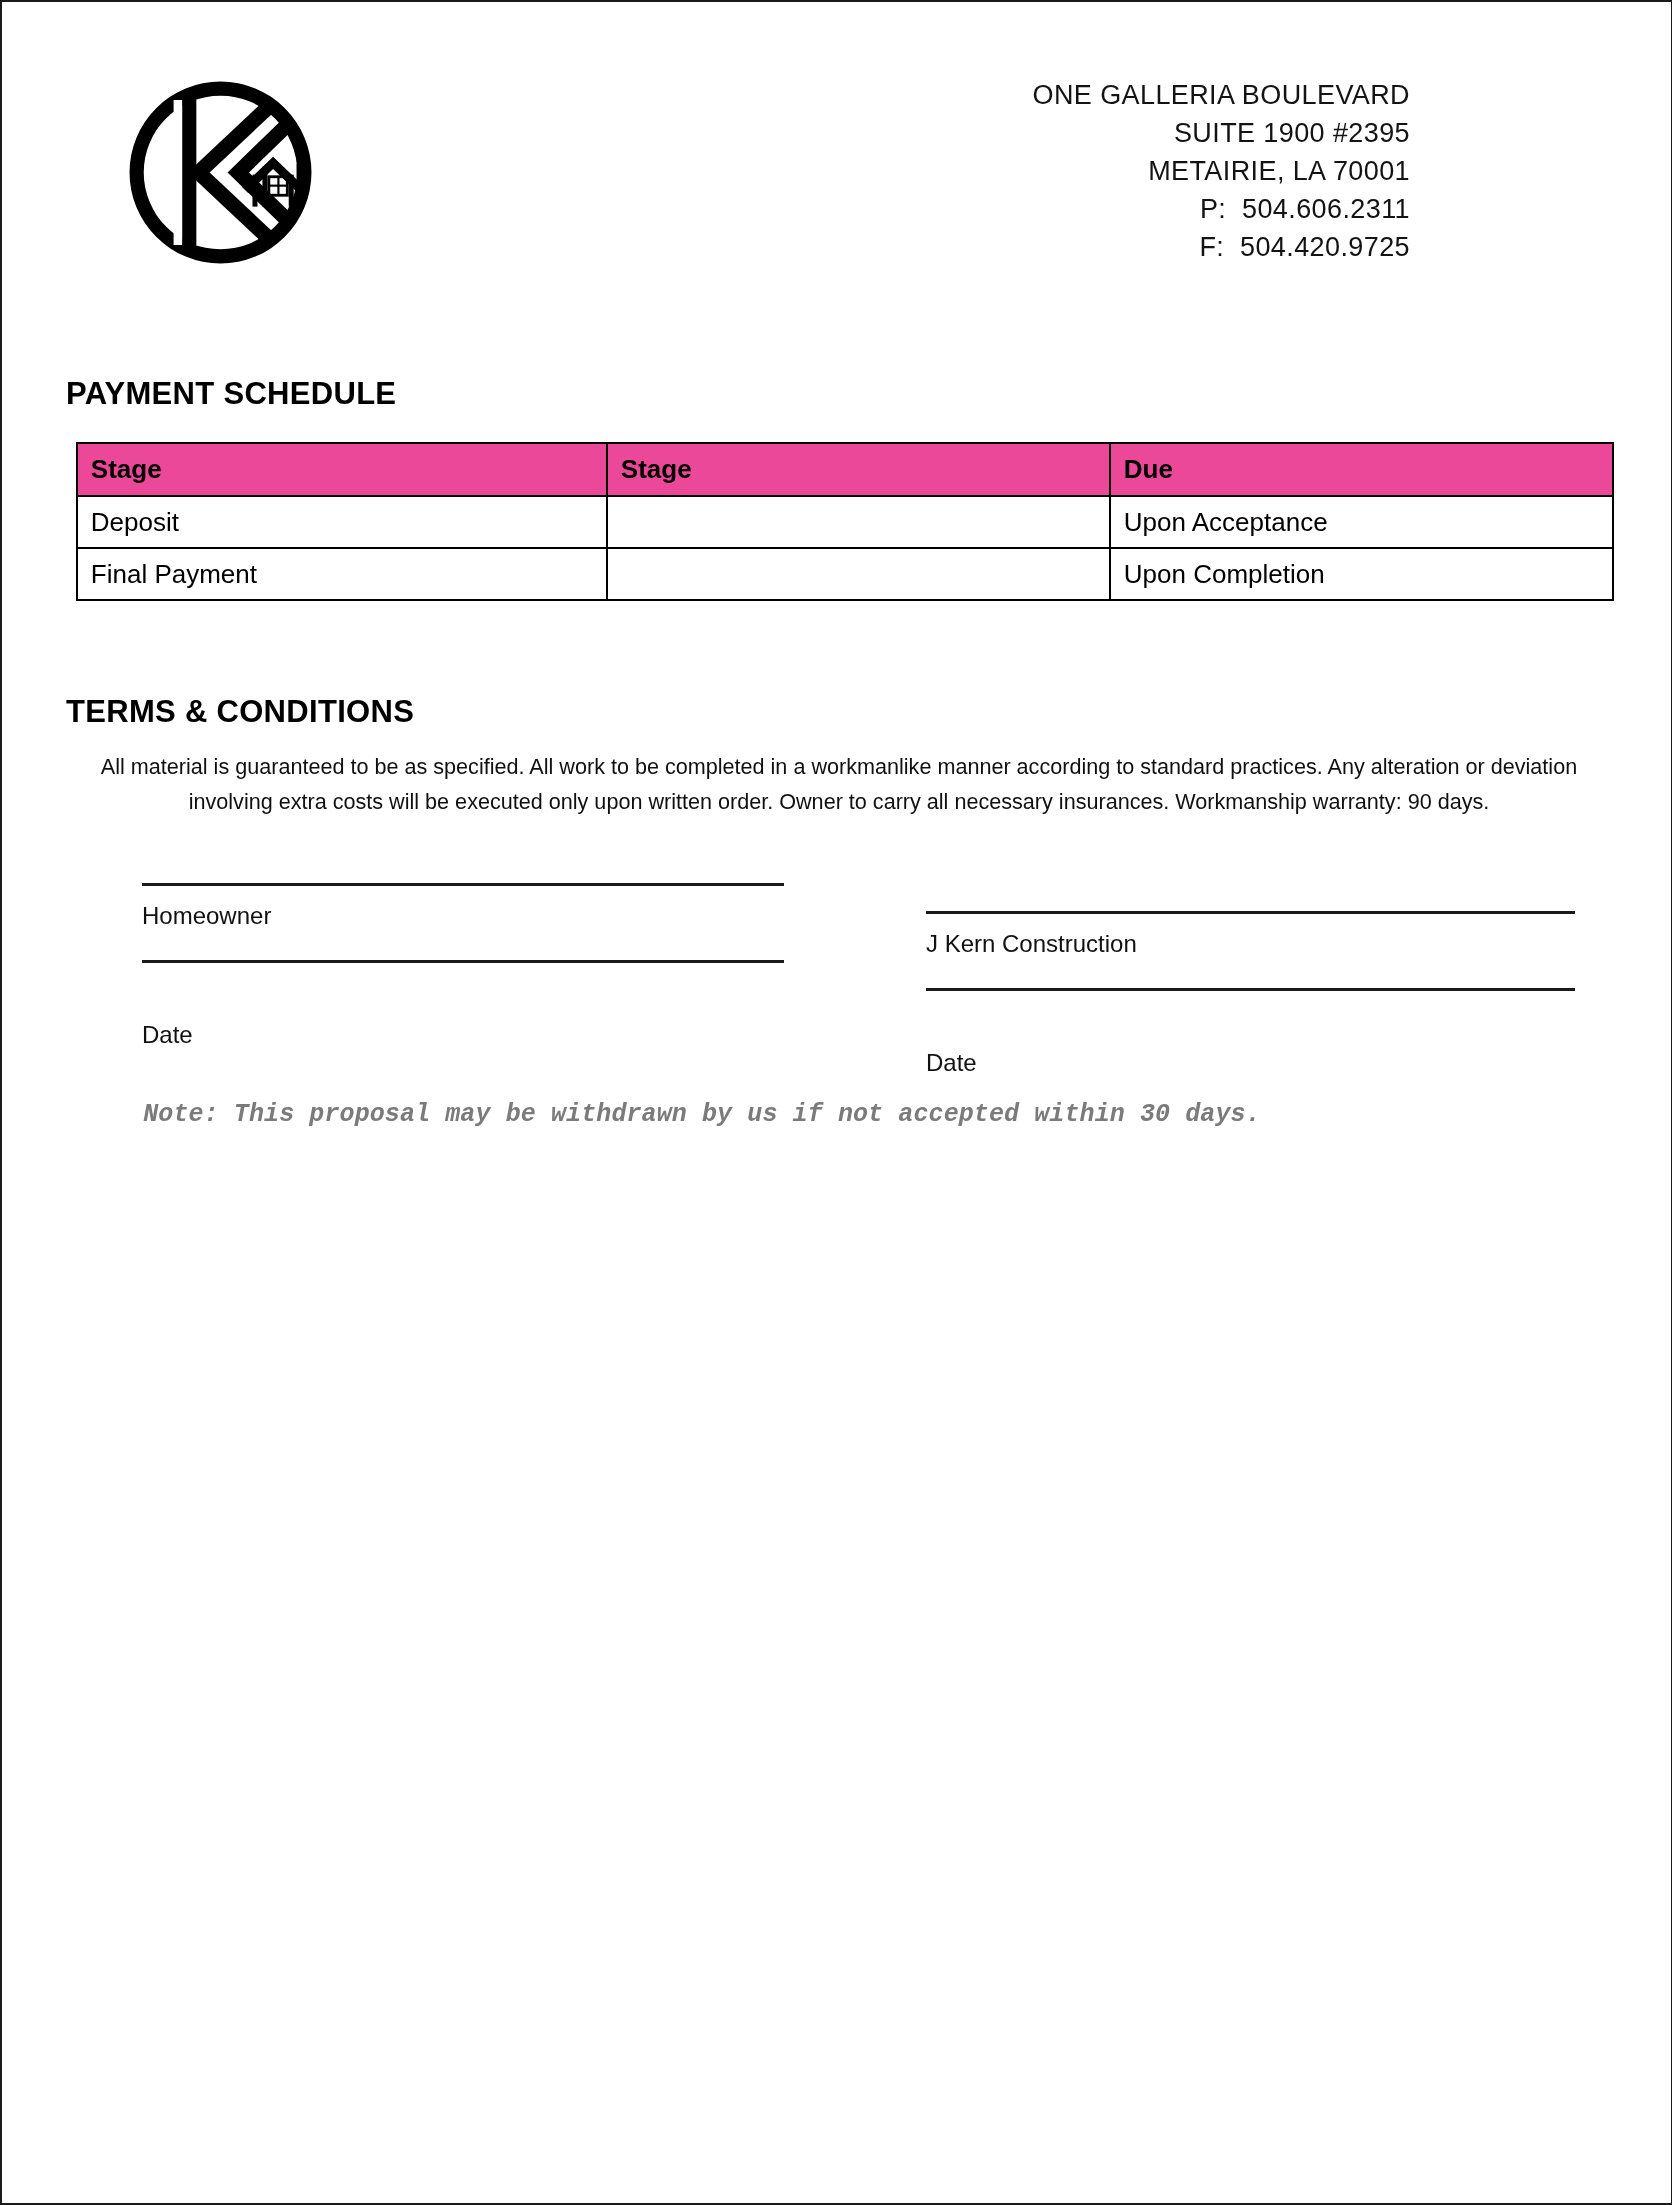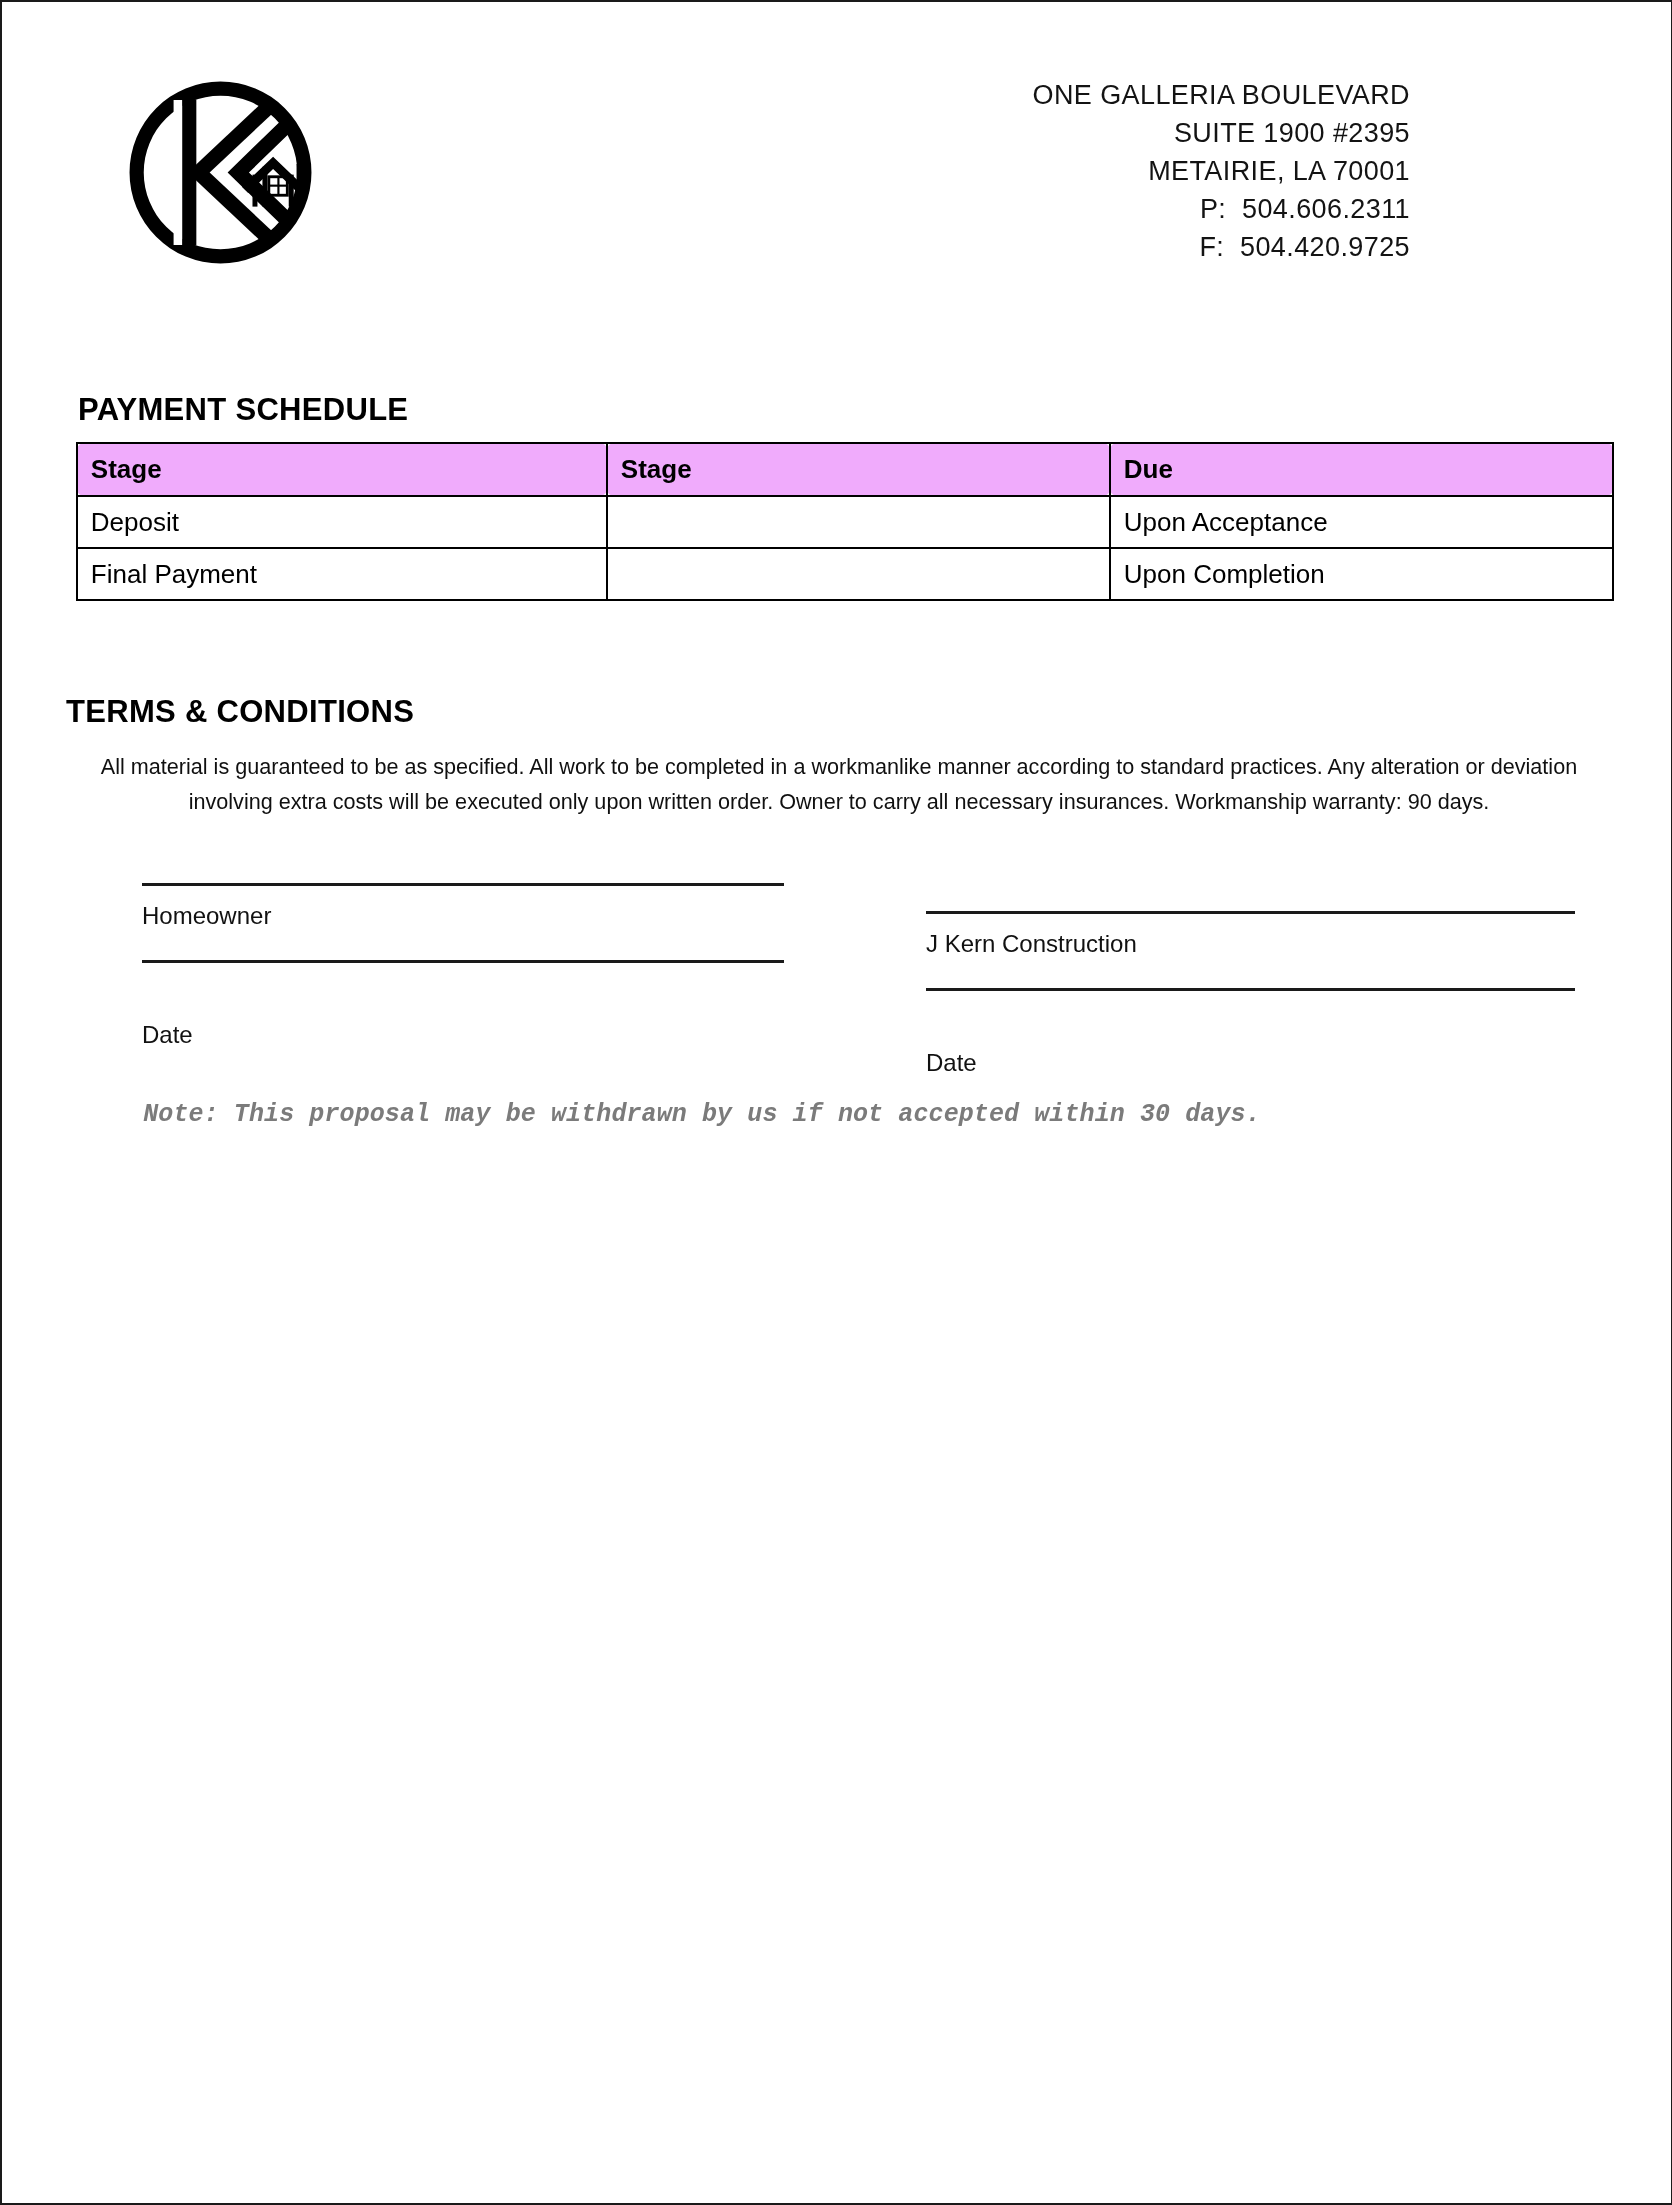--- a/index.html
+++ b/index.html
@@ -64,21 +64,21 @@
   
   .section-heading {
     position: absolute;
     font-family: "Liberation Sans", sans-serif;
     font-weight: bold;
     font-size: 31px;
     letter-spacing: 0.3px;
     color: #000000;
     white-space: nowrap;
   }
-  #heading-payment { left: 64px; top: 390px; margin-left: 12px; }
+  #heading-payment { left: 64px; top: 374px; }
   #heading-terms   { left: 64px; top: 692px; }
 
   
   .pay-table {
     position: absolute;
     left: 74px;
     top: 440px;
     width: 1537px;
     border-collapse: collapse;
     table-layout: fixed;
@@ -92,24 +92,23 @@
   .pay-table td {
     border: 2.1px solid #000000;
     text-align: left;
     vertical-align: middle;
     padding: 0 12.8px;
     height: 50px;
     font-size: 26px;
     color: #000000;
   }
   .pay-table thead th {
-    background: #f0abfc;
+    background: #ec4899;
     font-weight: bold;
     height: 51px;
-    border-radius: 7px;
   }
   .pay-table tbody td {
     font-weight: 400;
   }
   .cell-empty::after { content: ""; }
 
   
   .terms-body {
     position: absolute;
     left: 62px;

